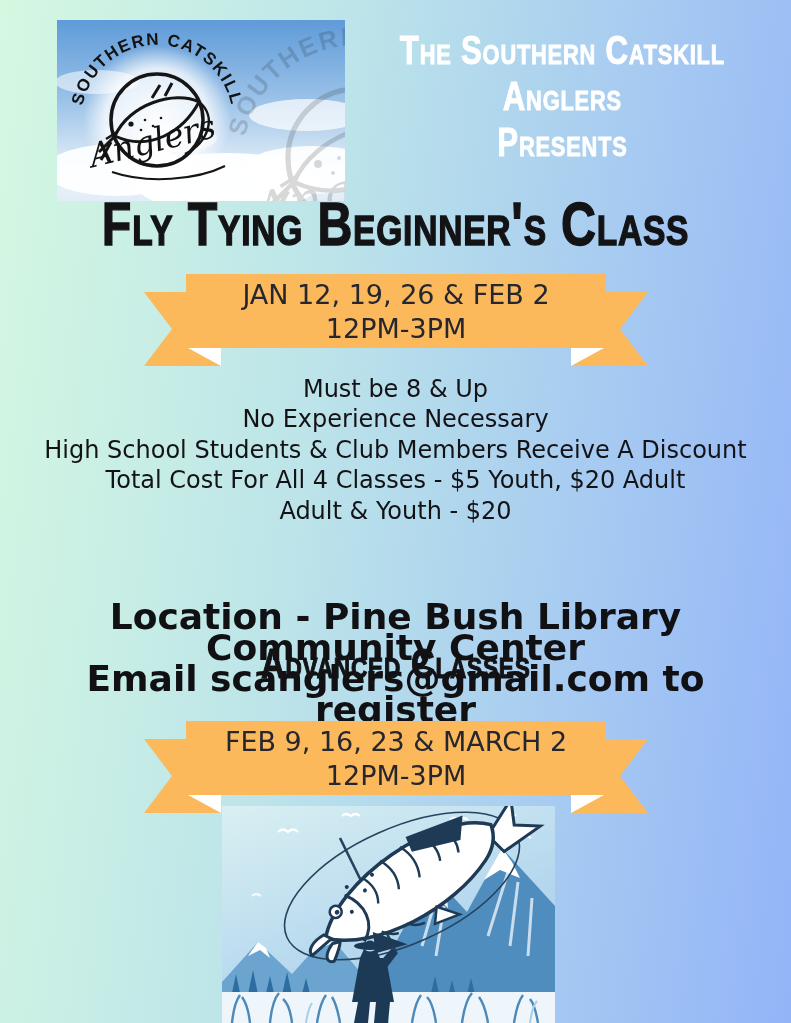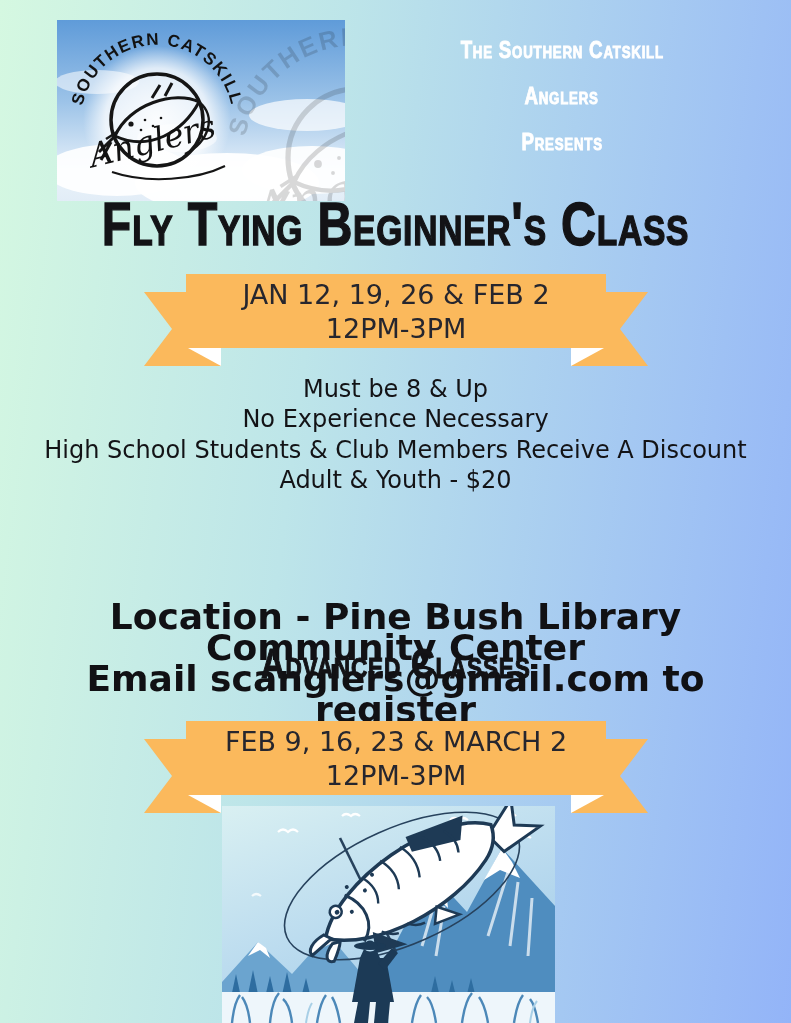--- a/index.html
+++ b/index.html
@@ -8,21 +8,21 @@
     background:linear-gradient(97deg,#d5f8e1 0%,#bde5e9 38%,#93b4f8 100%);
     font-family:"DejaVu Sans",sans-serif;color:#141416;
   }
   .abs{position:absolute;}
   
   .logo-box{left:57px;top:20px;width:288px;height:181px;overflow:hidden;}
   
   .headline{font-family:"Liberation Sans",sans-serif;font-variant:small-caps;
             font-weight:700;letter-spacing:1px;text-align:center;}
   .cond{display:inline-block;transform:scaleX(0.78);transform-origin:50% 50%;white-space:nowrap;}
-  .presents{left:352px;top:27px;width:420px;font-size:24px;line-height:46px;
+  .presents{left:352px;top:27px;width:420px;font-size:40px;line-height:46px;
             color:#ffffff;-webkit-text-stroke:0.9px #ffffff;}
   .title{left:0;top:192px;width:791px;font-size:62px;line-height:64px;
          color:#131316;-webkit-text-stroke:1.4px #131316;}
   .advanced{left:0;top:642px;width:791px;font-size:42px;line-height:43px;
             color:#131316;-webkit-text-stroke:1.1px #131316;}
   
   .ribbon{width:520px;height:100px;z-index:3;}
   .ribbon1{left:136px;top:270px;}
   .ribbon2{left:136px;top:717px;}
   .ribbon svg{position:absolute;left:0;top:0;}
@@ -123,20 +123,21 @@
     <div class="ribbon-text">
       <div>JAN 12, 19, 26 &amp; FEB 2</div>
       <div>12PM-3PM</div>
     </div>
   </div>
 
   <div class="abs details">
     <div>Must be 8 &amp; Up</div>
     <div>No Experience Necessary</div>
     <div>High School Students &amp; Club Members Receive A Discount</div>
+    <div>Total Cost For All 4 Classes - $5 Youth, $20 Adult</div>
     <div>Adult &amp; Youth - $20</div>
   </div>
 
   <div class="abs contact">
     <div>Location - Pine Bush Library Community Center</div>
     <div>Email scanglers@gmail.com to register</div>
   </div>
 
   <div class="abs headline advanced">
     <span class="cond">Advanced Classes</span>

